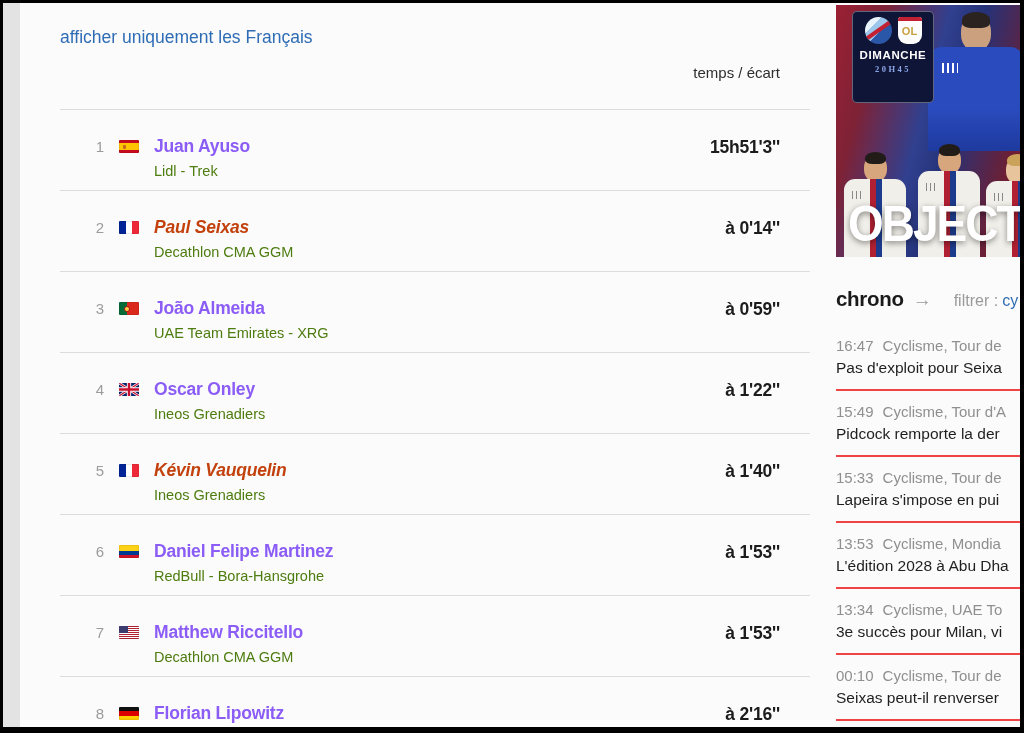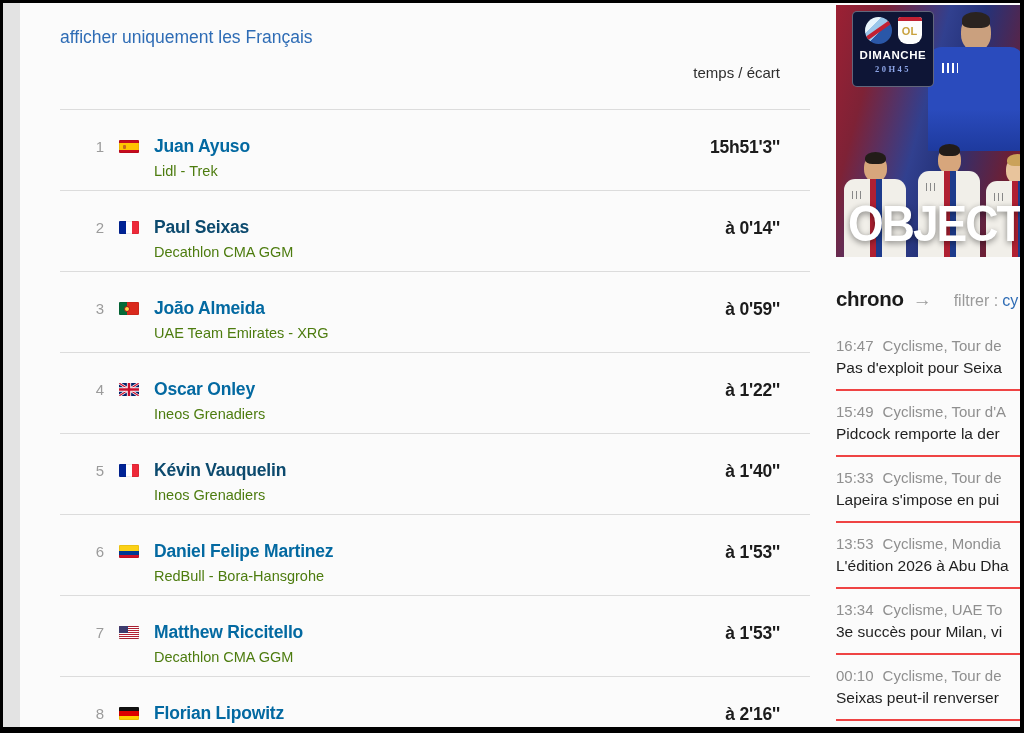--- a/index.html
+++ b/index.html
@@ -24,22 +24,22 @@
   .flag-es{background:linear-gradient(180deg,#c60b1e 0 25%,#ffc400 25% 75%,#c60b1e 75%);}
   .flag-es::after{content:'';position:absolute;left:4px;top:5px;width:3px;height:4px;background:#c8671e;border-radius:1px;}
   .flag-fr{background:linear-gradient(90deg,#002395 0 33.4%,#ffffff 33.4% 66.7%,#ed2939 66.7%);}
   .flag-pt{background:linear-gradient(90deg,#046a38 0 40%,#da291c 40%);}
   .flag-pt::after{content:'';position:absolute;left:5px;top:3.5px;width:6px;height:6px;background:#ffd34d;border-radius:50%;border:1px solid #a31313;box-sizing:border-box;}
   .flag-co{background:linear-gradient(180deg,#fcd116 0 50%,#003893 50% 75%,#ce1126 75%);}
   .flag-de{background:linear-gradient(180deg,#111 0 33.4%,#dd0000 33.4% 66.7%,#ffce00 66.7%);}
   .flag-us{background:repeating-linear-gradient(180deg,#b22234 0 1px,#fff 1px 2px);}
   .flag-us::after{content:'';position:absolute;left:0;top:0;width:9px;height:7px;background:#3c3b6e;}
   .who{margin-left:15px;display:flex;flex-direction:column;min-width:0;}
-  .name{font-size:17.5px;font-weight:bold;color:#0369a1;letter-spacing:-0.2px;text-decoration:none;cursor:pointer;}
-  .name.fr-name{color:#0c4a6e;}
+  .name{font-size:17.5px;font-weight:bold;color:#8b5cf6;letter-spacing:-0.2px;text-decoration:none;cursor:pointer;}
+  .name.fr-name{color:#c2410c;font-style:italic;}
   .team{font-size:14.5px;color:#4d7c0f;margin-top:6px;}
   .time{margin-left:auto;padding-right:30px;font-size:17.5px;font-weight:bold;color:#1c1c1c;letter-spacing:-0.2px;white-space:nowrap;margin-top:1px;}
 
   
   .ad{position:absolute;left:833px;top:2px;right:0;height:252px;overflow:hidden;cursor:pointer;
       background:linear-gradient(105deg,#9c2033 0%,#7e2236 20%,#31408f 46%,#253279 60%,#6e1f33 86%,#8a2030 100%);}
   .sponsor-blob{position:absolute;right:18px;top:92px;width:40px;height:22px;background:#2aa43c;border-radius:11px;transform:rotate(-10deg);opacity:.9;}
   .p-blue{position:absolute;right:-4px;top:10px;width:96px;height:150px;}
   .p-blue .head{width:30px;height:36px;border-radius:46%;background:#caa07e;margin:0 auto;position:relative;}
   .p-blue .head::before{content:'';position:absolute;left:1px;top:-3px;width:28px;height:16px;border-radius:50% 50% 30% 30%;background:#2a2320;}
@@ -53,21 +53,21 @@
   .ol-player.blond .head{background:#e8c49c;}
   .ol-player.blond .head::before{background:#caa25a;}
   .ol-player .body{width:62px;height:92px;margin-top:-3px;border-radius:11px 11px 0 0;background:#f1efe9;position:relative;}
   .ol-player .body::before{content:'';position:absolute;left:26px;top:0;bottom:0;width:12px;
       background:linear-gradient(90deg,#b02032 0 50%,#1d3b8c 50%);}
   .ol-player .body::after{content:'';position:absolute;left:8px;top:12px;width:12px;height:8px;
       background:repeating-linear-gradient(90deg,#888 0 1.5px,transparent 1.5px 4px);}
   .op1{left:8px;top:150px;}
   .op2{left:82px;top:142px;}
   .op3{left:150px;top:152px;}
-  .badge{position:absolute;left:16px;top:6px;width:82px;height:76px;background:#0e1536;border:1px solid rgba(255,255,255,.35);
+  .badge{position:absolute;left:16px;top:6px;width:82px;height:92px;background:#0e1536;border:1px solid rgba(255,255,255,.35);
       border-radius:5px;display:flex;flex-direction:column;align-items:center;box-sizing:border-box;padding-top:5px;z-index:4;}
   .badge-logos{display:flex;gap:6px;align-items:center;}
   .logo-rcsa{width:27px;height:27px;border-radius:50%;background:linear-gradient(135deg,#e9f4fc 0 30%,#9cc6ea 30% 55%,#2a57a8 55%);position:relative;overflow:hidden;}
   .logo-rcsa::after{content:'';position:absolute;left:-3px;top:11px;width:34px;height:4px;background:#c22033;transform:rotate(-35deg);}
   .logo-ol{width:24px;height:27px;background:#fdfdfd;border-radius:3px 3px 9px 9px;position:relative;
       display:flex;align-items:center;justify-content:center;font-weight:bold;font-size:11px;color:#c8a13e;}
   .logo-ol::before{content:'';position:absolute;left:0;top:0;right:0;height:4px;background:#c22033;border-radius:3px 3px 0 0;}
   .badge-day{color:#fff;font-size:11.5px;font-weight:800;letter-spacing:.6px;margin-top:5px;}
   .badge-time{color:#8ea6e8;font-size:8.5px;font-weight:bold;letter-spacing:2.5px;margin-top:3px;font-family:Liberation Serif, serif;}
   .ad-headline{position:absolute;left:12px;bottom:4px;z-index:5;color:#fff;font-weight:900;font-size:46px;
@@ -243,21 +243,21 @@
     <div class="n-l1">
       <span class="n-time">15:33</span><span class="n-cat">Cyclisme, Tour de</span>
     </div>
     <div class="n-title">Lapeira s'impose en pui</div>
   </div>
 
   <div class="news-item">
     <div class="n-l1">
       <span class="n-time">13:53</span><span class="n-cat">Cyclisme, Mondia</span>
     </div>
-    <div class="n-title">L'édition 2026 à Abu Dha</div>
+    <div class="n-title">L'édition 2028 à Abu Dha</div>
   </div>
 
   <div class="news-item">
     <div class="n-l1">
       <span class="n-time">13:34</span><span class="n-cat">Cyclisme, UAE To</span>
     </div>
     <div class="n-title">3e succès pour Milan, vi</div>
   </div>
 
   <div class="news-item">

